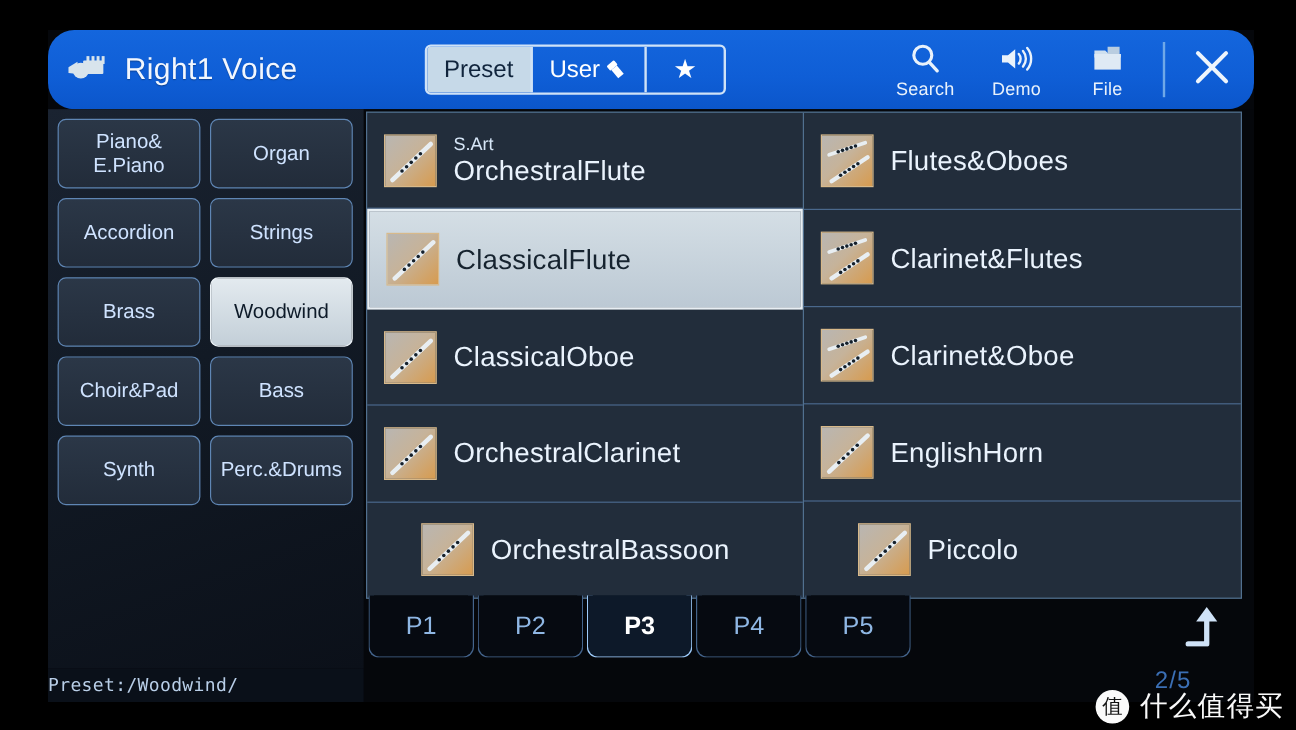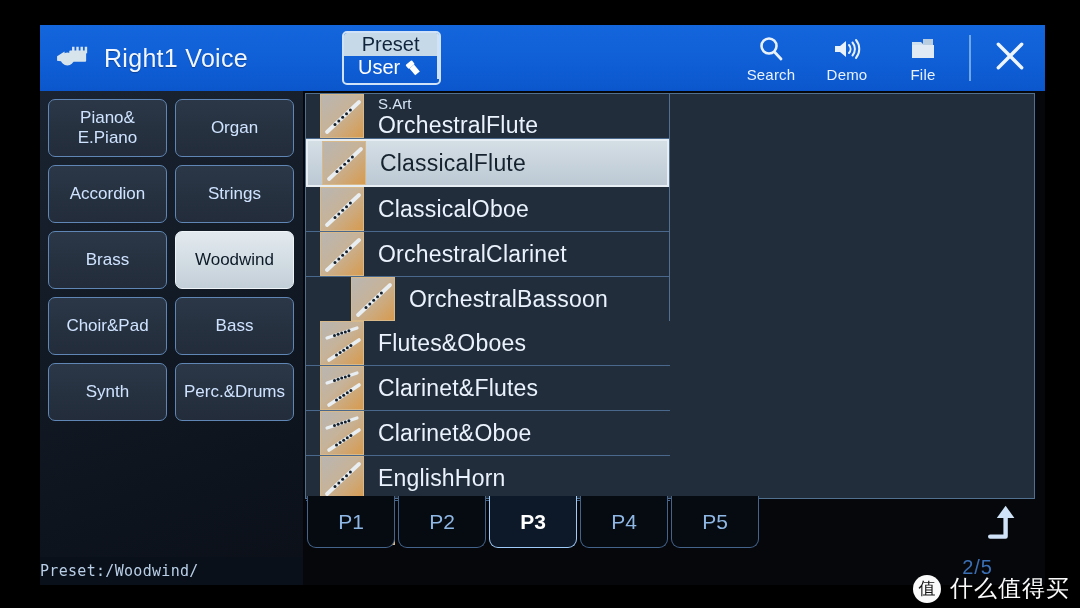--- a/index.html
+++ b/index.html
@@ -28,20 +28,21 @@
   }
 
   
   .header {
     position: absolute;
     left: 0; top: 0;
     width: 1005px; height: 66px;
     background: linear-gradient(180deg, #1466dd 0%, #0f5ed6 60%, #0b56cb 100%);
     display: flex;
     align-items: center;
+    border-radius: 22px;
   }
 
   .title-zone {
     display: flex;
     align-items: center;
     gap: 12px;
     padding-left: 14px;
     width: 300px;
   }
   .hand-icon { width: 38px; height: 30px; flex: 0 0 auto; }
@@ -49,26 +50,25 @@
     color: #f2f7ff;
     font-size: 25px;
     letter-spacing: .3px;
     white-space: nowrap;
     text-shadow: 0 1px 1px rgba(0,0,0,.3);
   }
 
   
   .seg {
     display: flex;
-    height: 54px;
+    height: 42px;
     border: 2px solid #cfe2f7;
     border-radius: 5px;
     overflow: hidden;
-    margin-left: 2px;
-    flex-direction: column;
+    margin-left: 14px;
   }
   .seg-item {
     display: flex;
     align-items: center;
     justify-content: center;
     gap: 3px;
     padding: 0 14px;
     font-size: 20px;
     color: #ffffff;
     background: transparent;
@@ -167,21 +167,20 @@
   }
 
   
   .listpanel {
     position: absolute;
     left: 265px; top: 2px;
     width: 730px; height: 406px;
     border: 1px solid #51708f;
     background: #222d3b;
     display: flex;
-    flex-direction: column;
   }
   .col {
     width: 50%;
     display: flex;
     flex-direction: column;
   }
   .col.left { border-right: 1px solid #51708f; }
 
   .vrow {
     flex: 1 1 0;

